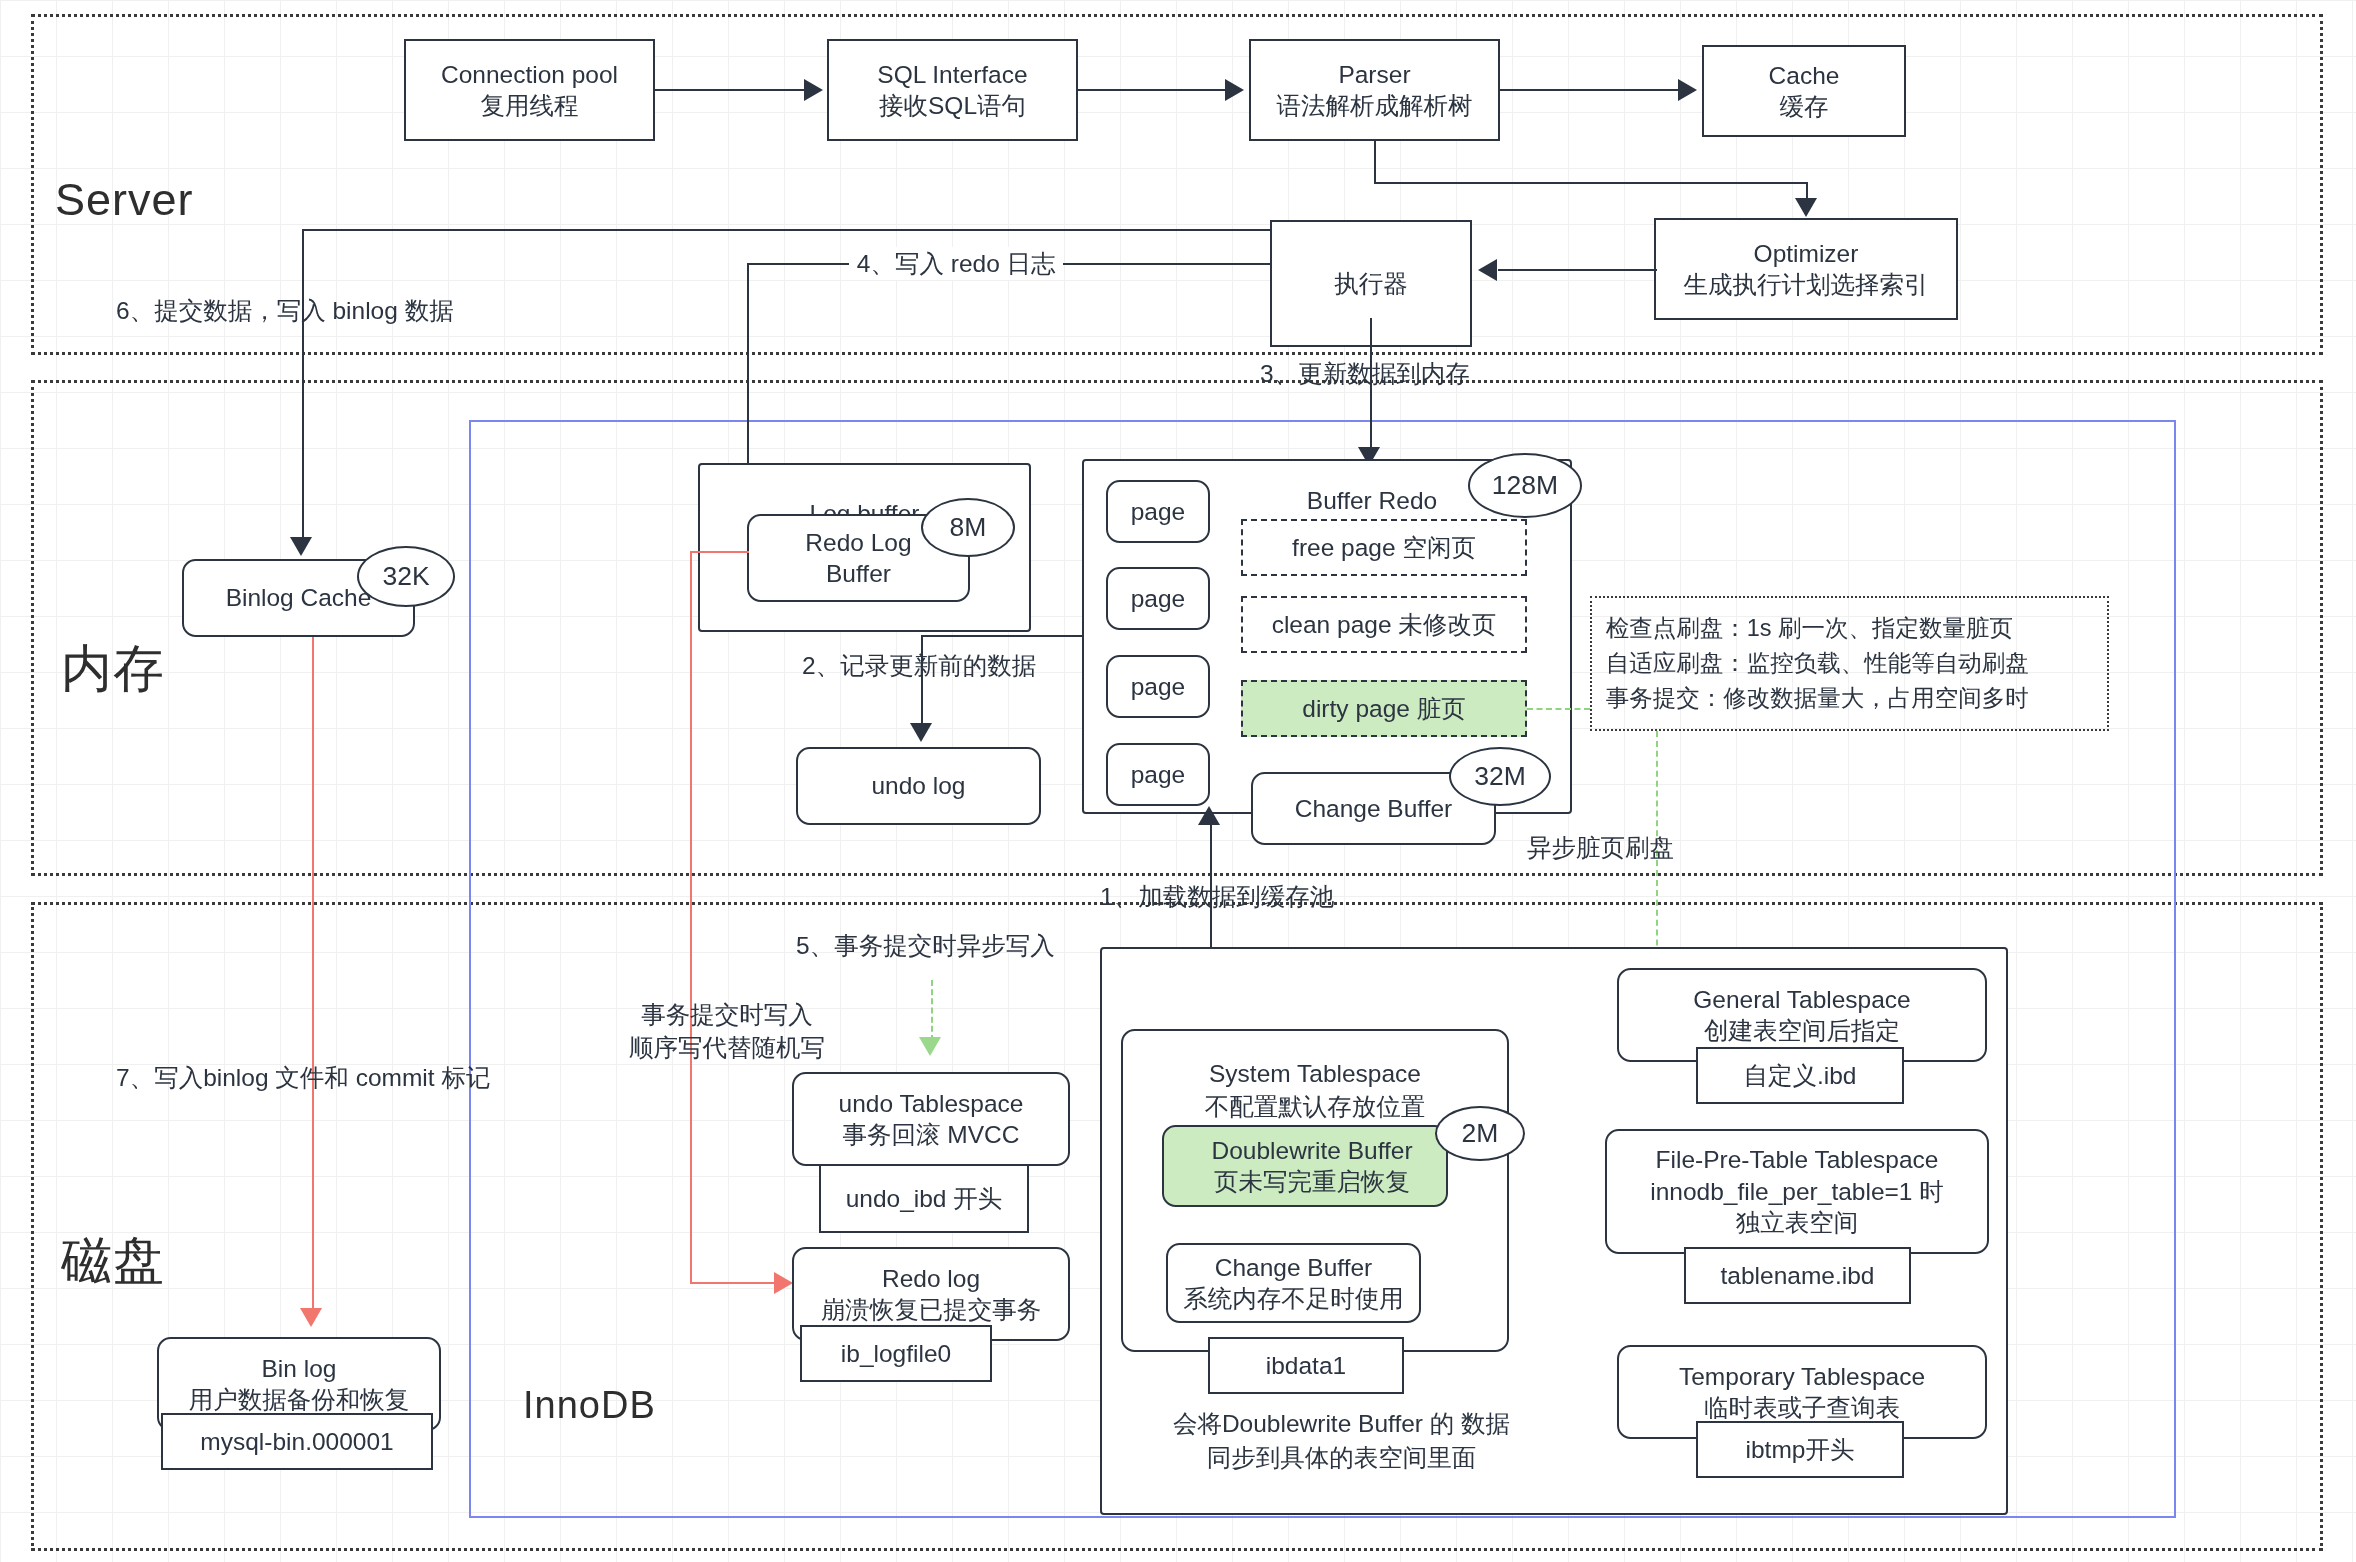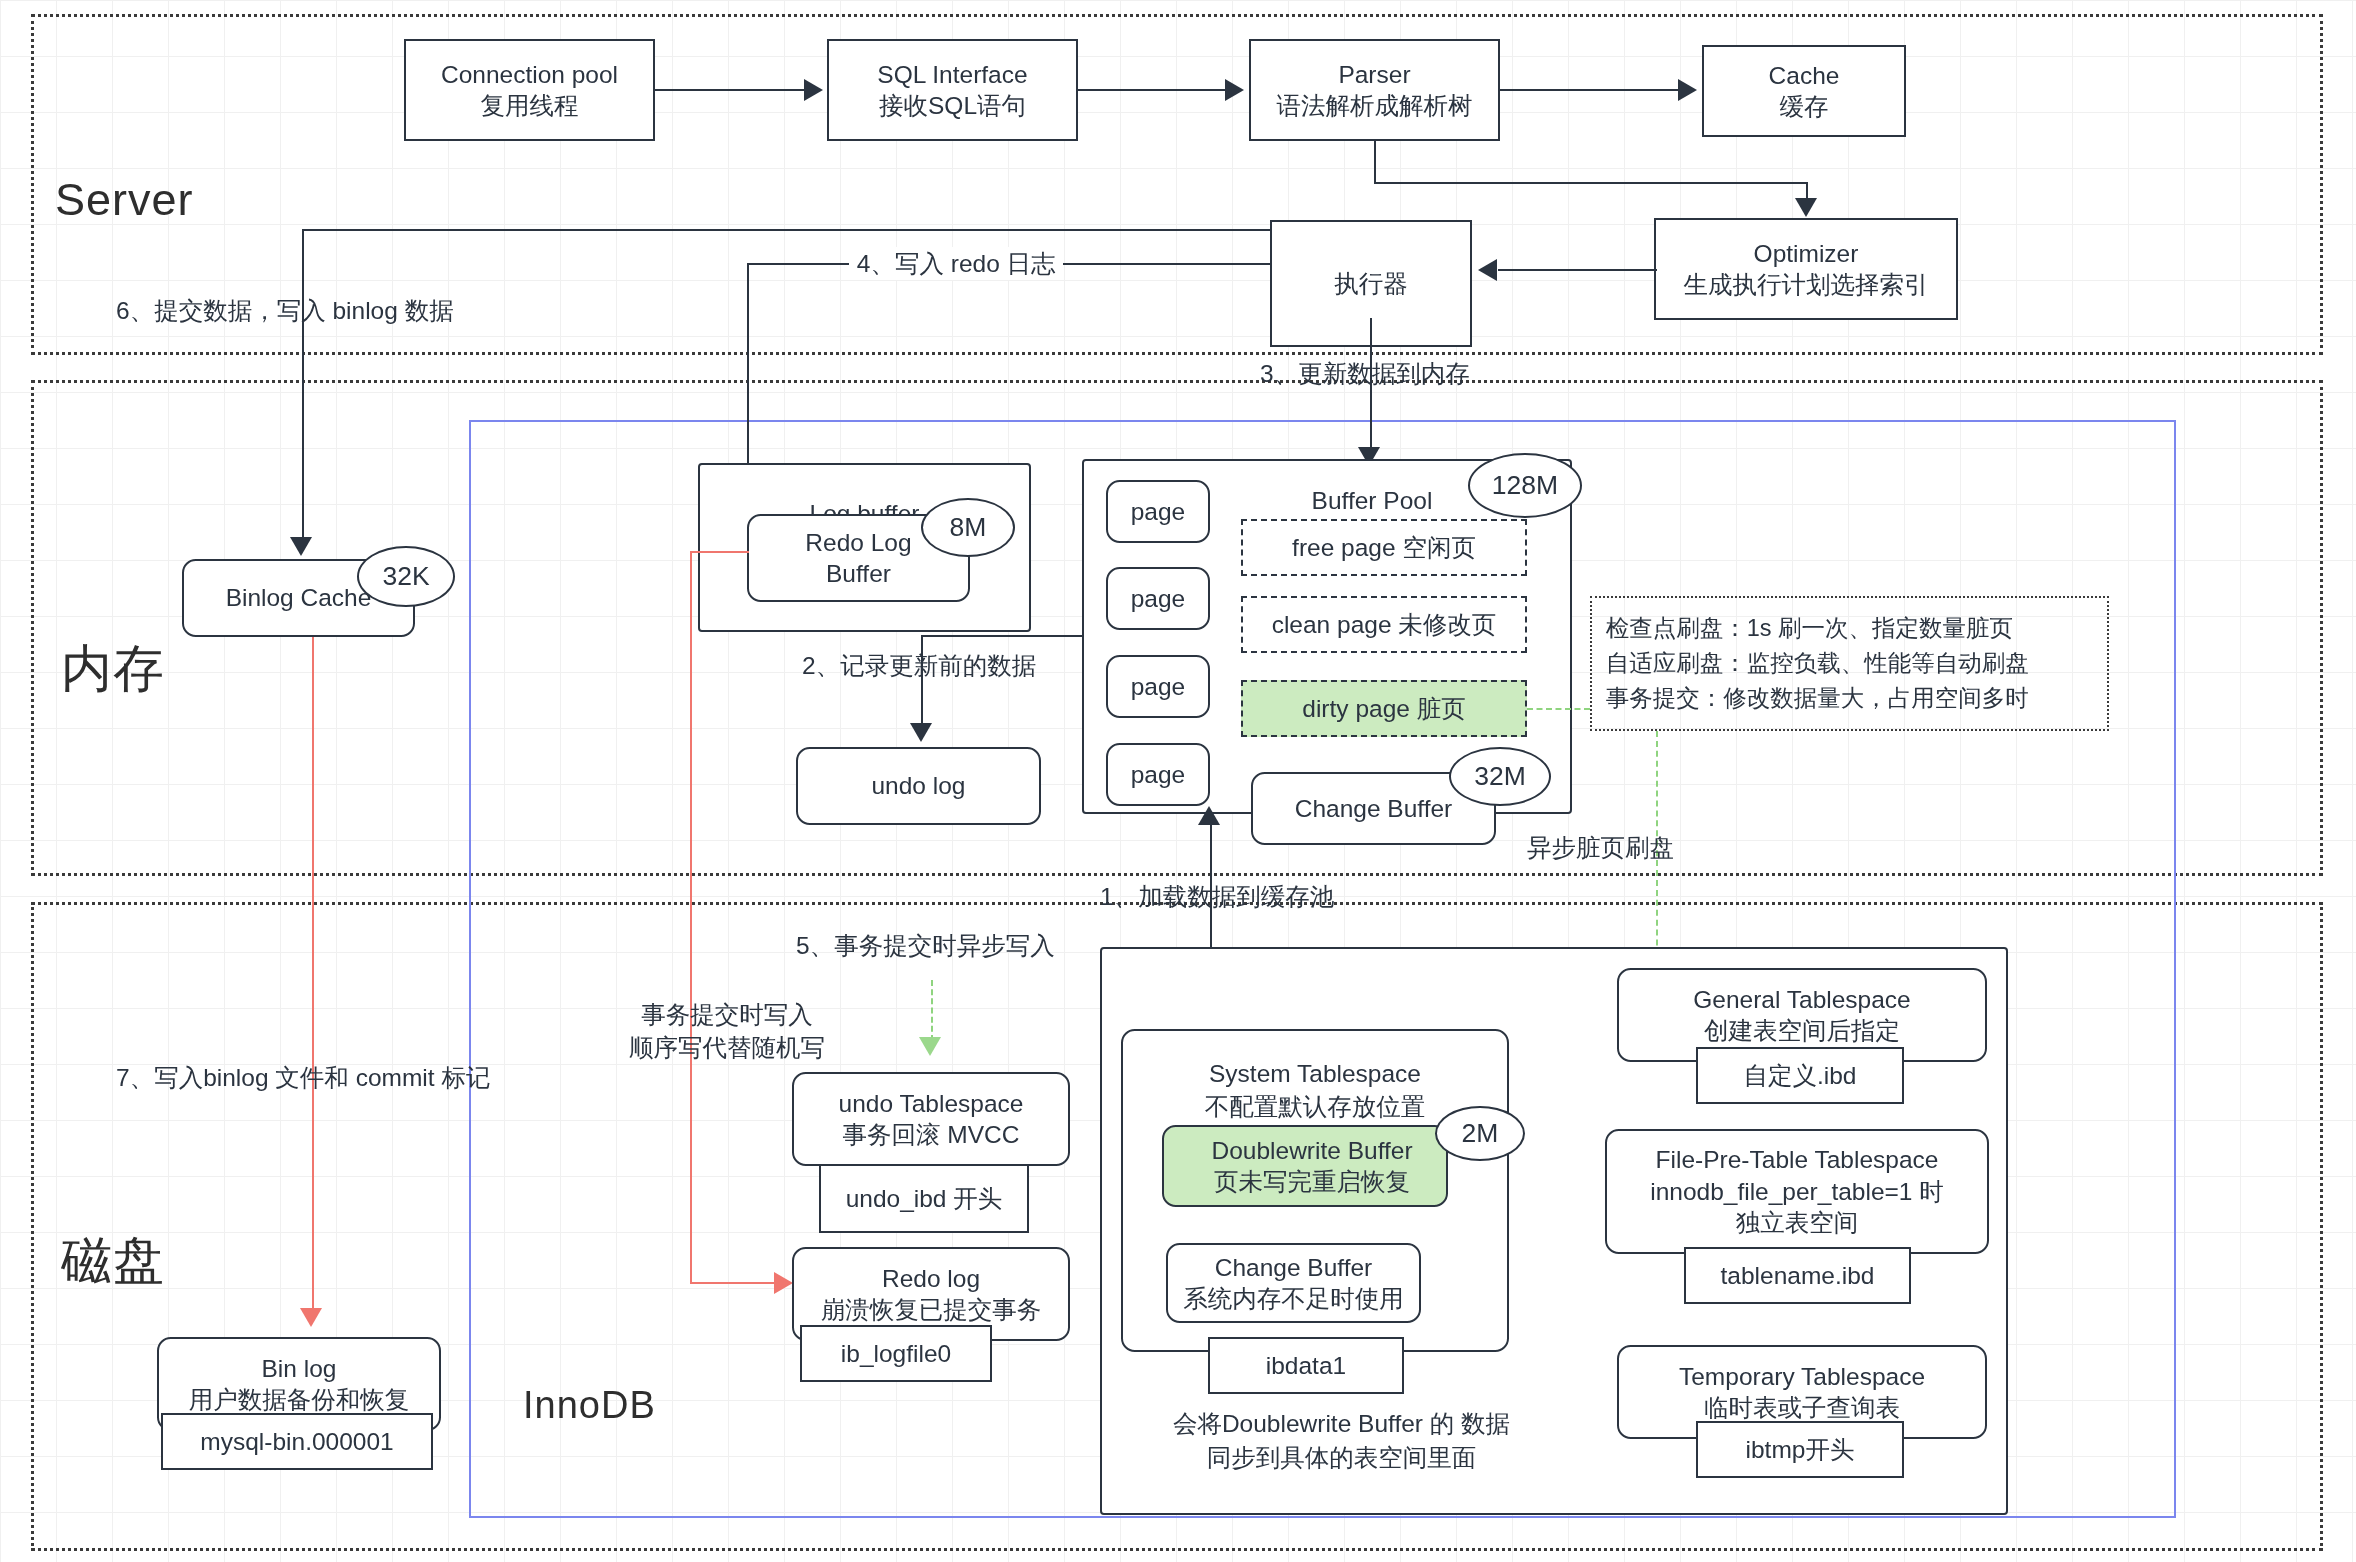--- a/index.html
+++ b/index.html
@@ -207,21 +207,21 @@
   <div class="abs node rounded" style="left:796px;top:747px;width:245px;height:78px;">
     <span class="ln">undo log</span>
   </div>
 
   <div class="ln-h" style="left:921px;top:635px;width:161px;"></div>
   <div class="ln-v" style="left:921px;top:635px;height:90px;"></div>
   <div class="ar ar-d" style="left:910px;top:723px;"></div>
   <div class="abs txt" style="left:802px;top:649px;">2、记录更新前的数据</div>
 
   <div class="abs container-node" style="left:1082px;top:459px;width:490px;height:355px;"></div>
-  <div class="abs txt center" style="left:1225px;top:484px;width:294px;">Buffer Pool</div>
+  <div class="abs txt center" style="left:1225px;top:484px;width:294px;">Buffer Redo</div>
   <div class="abs badge" style="left:1468px;top:453px;width:114px;height:65px;">
     <span>128M</span>
   </div>
 
   <div class="abs node rounded" style="left:1106px;top:480px;width:104px;height:63px;">
     <span class="ln">page</span>
   </div>
   <div class="abs node rounded" style="left:1106px;top:567px;width:104px;height:63px;">
     <span class="ln">page</span>
   </div>

